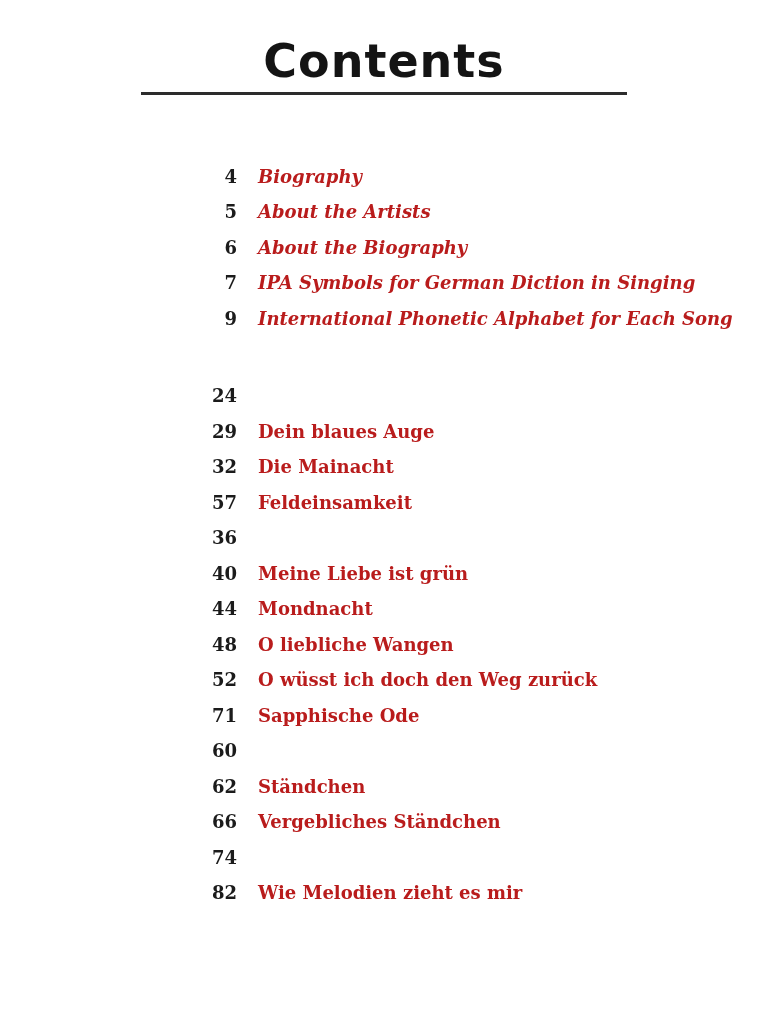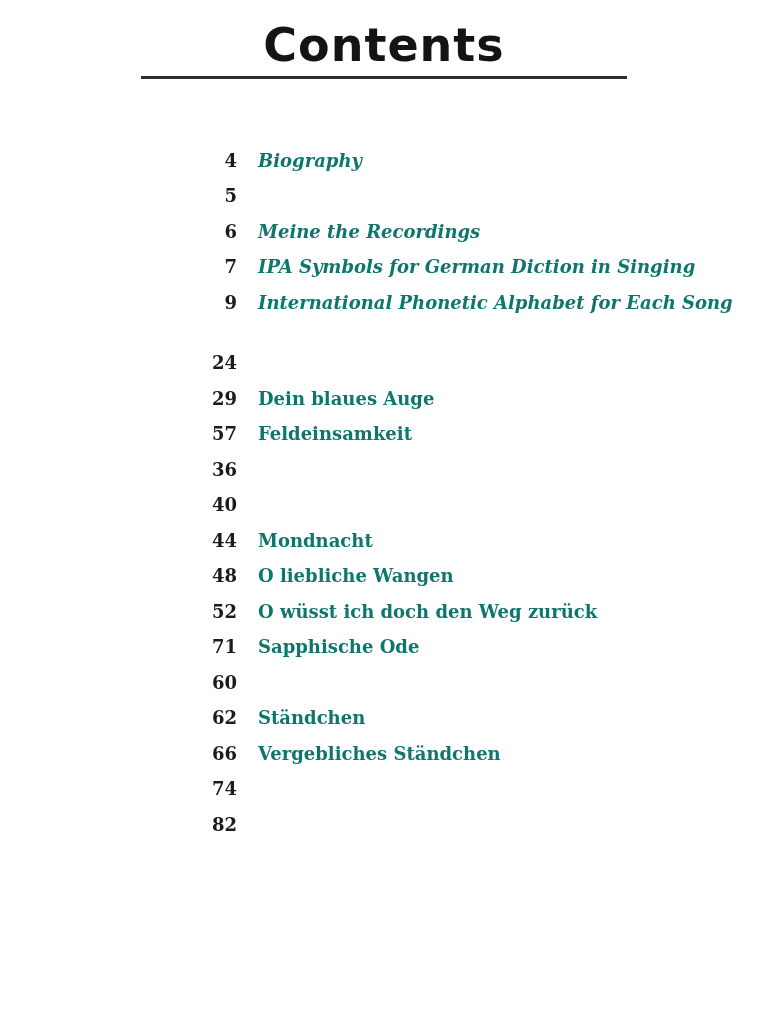--- a/index.html
+++ b/index.html
@@ -14,21 +14,21 @@
     font-family: "DejaVu Serif", serif;
     color: #1b1b1b;
     overflow: hidden;
   }
   .page {
     width: 768px;
     height: 1024px;
     background: #ffffff;
   }
   .header {
-    padding-top: 20px;
+    padding-top: 36px;
     text-align: center;
   }
   .title {
     margin: 0;
     font-family: "DejaVu Sans", sans-serif;
     font-weight: bold;
     font-size: 46px;
     line-height: 1.1;
     letter-spacing: 1px;
     color: #141414;
@@ -40,41 +40,41 @@
     margin: 5px auto 0 auto;
   }
   .toc {
     margin-top: 64px;
     margin-left: 177px;
   }
   .toc-section {
     margin: 0;
   }
   .toc-section.songs {
-    margin-top: 25px;
+    margin-top: 42px;
   }
   .toc-row {
     display: grid;
     grid-template-columns: 60px auto;
     column-gap: 21px;
     height: 35.5px;
     line-height: 35.5px;
     white-space: nowrap;
   }
   .num {
     text-align: right;
     font-weight: bold;
     font-size: 18px;
     font-style: normal;
     color: #1b1b1b;
   }
   .ttl {
     font-weight: bold;
     font-size: 18px;
-    color: #0f766e;
+    color: #b91c1c;
   }
   .toc-section.front-matter .ttl {
     font-style: italic;
   }
 </style>
 </head>
 <body>
 
 <div class="page">
   <header class="header">
@@ -82,51 +82,57 @@
     <div class="rule"></div>
   </header>
   <main class="toc">
       <section class="toc-section front-matter">
         <div class="toc-row">
     <span class="num">4</span>
     <span class="ttl">Biography</span>
   </div>
         <div class="toc-row">
     <span class="num">5</span>
+    <span class="ttl">About the Artists</span>
   </div>
         <div class="toc-row">
     <span class="num">6</span>
-    <span class="ttl">Meine the Recordings</span>
+    <span class="ttl">About the Biography</span>
   </div>
         <div class="toc-row">
     <span class="num">7</span>
     <span class="ttl">IPA Symbols for German Diction in Singing</span>
   </div>
         <div class="toc-row">
     <span class="num">9</span>
     <span class="ttl">International Phonetic Alphabet for Each Song</span>
   </div>
       </section>
       <section class="toc-section songs">
         <div class="toc-row">
     <span class="num">24</span>
   </div>
         <div class="toc-row">
     <span class="num">29</span>
     <span class="ttl">Dein blaues Auge</span>
   </div>
         <div class="toc-row">
+    <span class="num">32</span>
+    <span class="ttl">Die Mainacht</span>
+  </div>
+        <div class="toc-row">
     <span class="num">57</span>
     <span class="ttl">Feldeinsamkeit</span>
   </div>
         <div class="toc-row">
     <span class="num">36</span>
   </div>
         <div class="toc-row">
     <span class="num">40</span>
+    <span class="ttl">Meine Liebe ist grün</span>
   </div>
         <div class="toc-row">
     <span class="num">44</span>
     <span class="ttl">Mondnacht</span>
   </div>
         <div class="toc-row">
     <span class="num">48</span>
     <span class="ttl">O liebliche Wangen</span>
   </div>
         <div class="toc-row">
@@ -146,16 +152,17 @@
   </div>
         <div class="toc-row">
     <span class="num">66</span>
     <span class="ttl">Vergebliches Ständchen</span>
   </div>
         <div class="toc-row">
     <span class="num">74</span>
   </div>
         <div class="toc-row">
     <span class="num">82</span>
+    <span class="ttl">Wie Melodien zieht es mir</span>
   </div>
       </section>
     </main>
 </div>
 
 </body></html>

